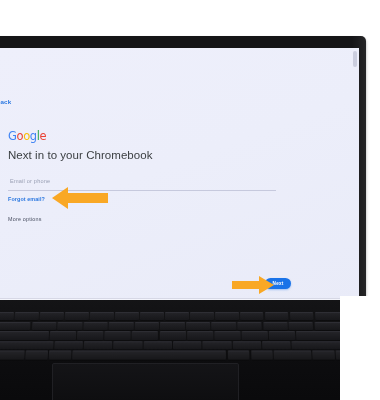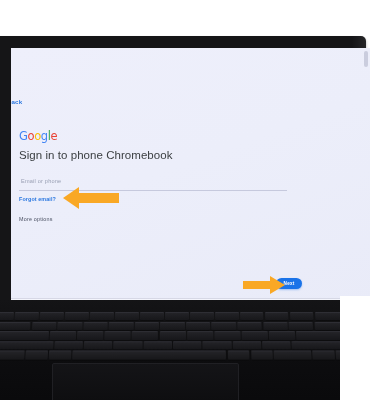--- a/index.html
+++ b/index.html
@@ -74,21 +74,20 @@
 
   
   .screen {
     position: absolute;
     left: 6px;
     top: 12px;
     width: 359px;
     height: 265px;
     background: #ecedfa;
     overflow: hidden;
-    margin-left: 11px;
   }
 
   .screen-inner {
     position: absolute;
     inset: 0;
     background: linear-gradient(160deg, #eeeffb 0%, #eceefa 45%, #e9ebf8 100%);
   }
 
   
   .page-scrollbar {
@@ -358,21 +357,21 @@
       <div class="screen-inner"></div>
 
       <div class="page-scrollbar"></div>
 
       <div class="back-link">Back</div>
 
       <div class="gaia-card">
 
         <div class="google-logo"><span class="g-b">G</span><span class="g-r">o</span><span class="g-y">o</span><span class="g-b">g</span><span class="g-g">l</span><span class="g-r">e</span></div>
 
-        <div class="signin-title">Sign in to phone Chromebook</div>
+        <div class="signin-title">Next in to your Chromebook</div>
 
         <div class="email-field">
           <div class="email-placeholder">Email or phone</div>
           <div class="email-underline"></div>
         </div>
 
         <div class="forgot-email">Forgot email?</div>
 
         <div class="more-options">More options</div>
       </div>

